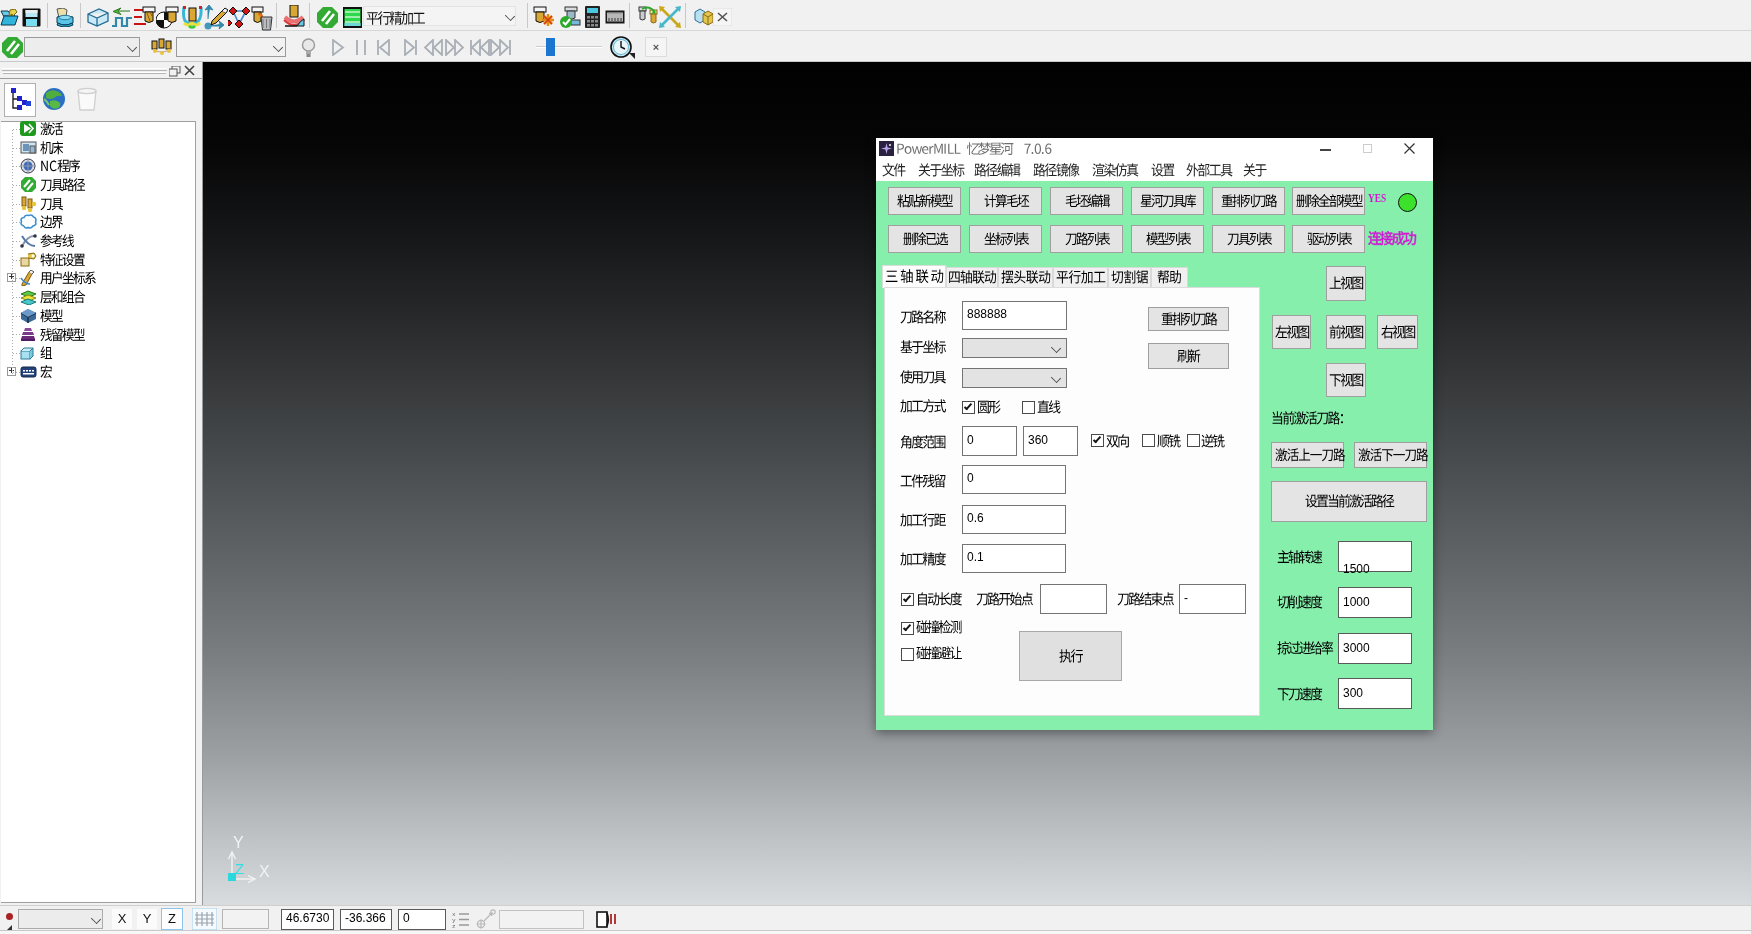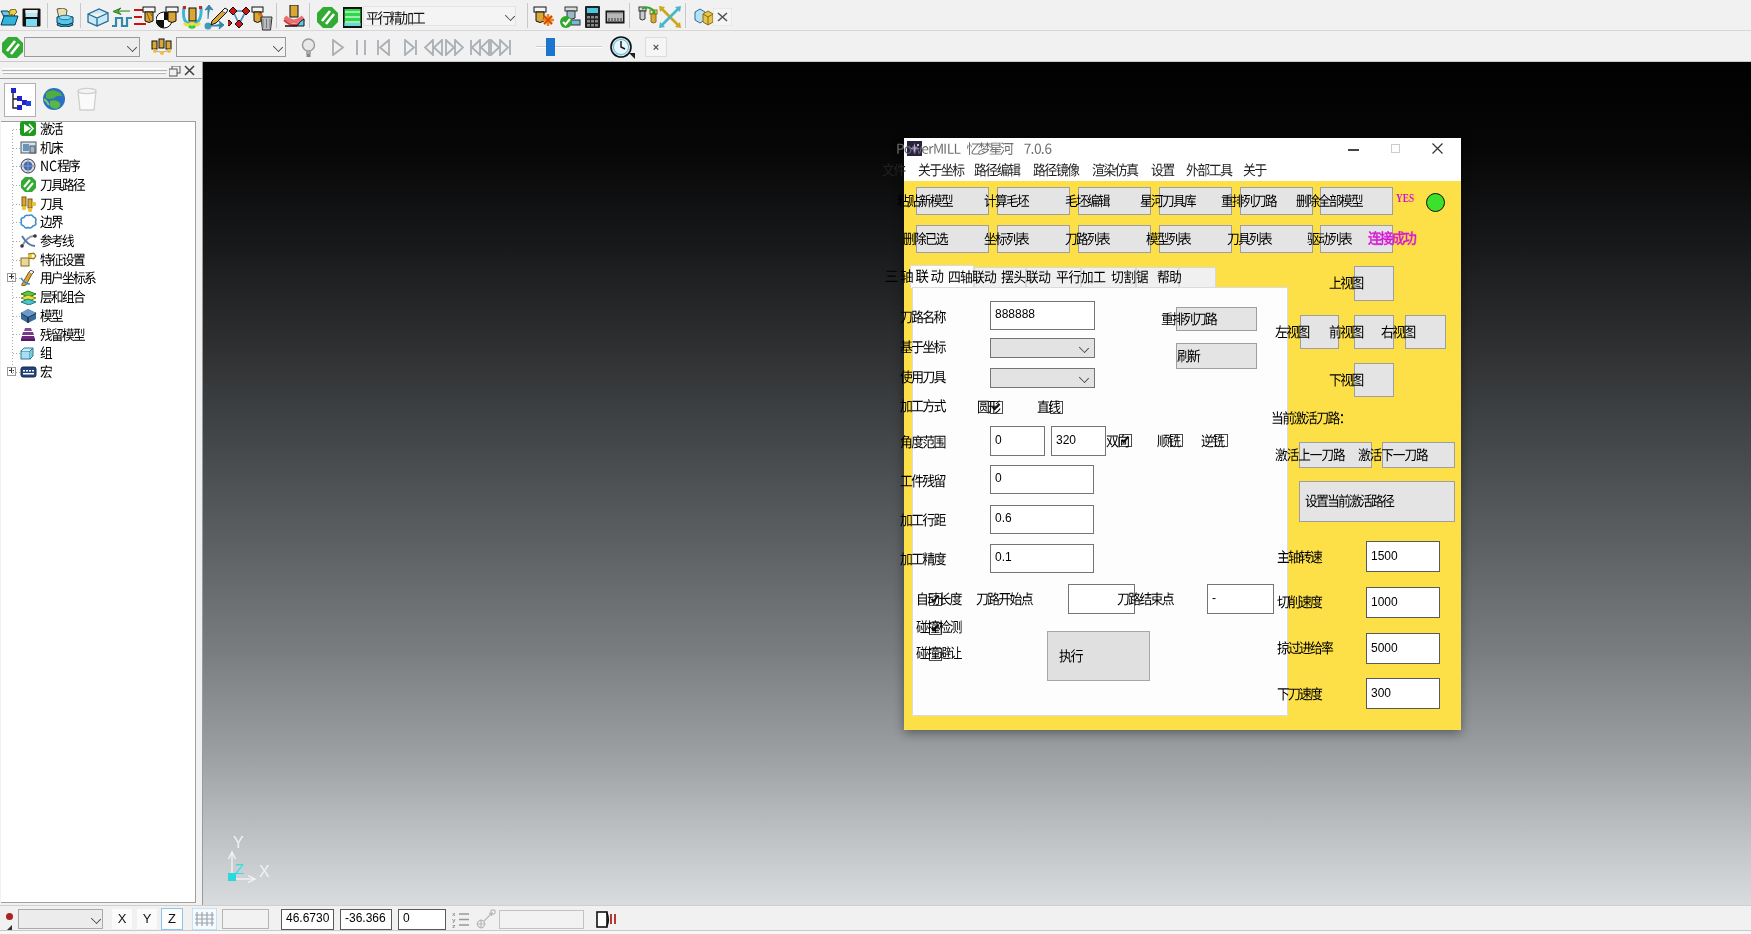--- a/index.html
+++ b/index.html
@@ -11,21 +11,21 @@
 .lpanel{left:0;top:62px;width:203px;height:843px;background:#f1f1f1;border-right:1px solid #9a9a9a}
 .ltree{left:1px;top:59px;width:195px;height:782px;background:#fff;border:1px solid #a0a0a0;border-left:none}
 .grip{left:2px;top:6px;width:165px;height:3px;border-top:1px solid #fff;border-bottom:1px solid #b5b5b5;box-shadow:0 3px 0 -1px #fff,0 4px 0 -1px #b5b5b5}
 .hsep{left:0;top:16px;width:203px;height:1px;background:#9c9c9c}
 .itabs{left:0;top:17px;width:196px;height:41px;background:#f1f1f1}
 .ibtn{top:4px;width:32px;height:34px}
 .ibtn.sel{background:#fff;border:1px solid #b0b0b0}
 .statusbar{left:0;top:905px;width:1751px;height:29px;background:#f1f1f1;border-top:1px solid #cfcfcf}
 .sb-bot{left:0;top:930px;width:1751px;height:4px;background:#f7f7f7;border-top:1px solid #c9c9c9}
 .fld{background:#f2f2f2;border:1px solid #9a9a9a}
-.dlg{left:904px;top:138px;width:557px;height:592px;background:#fde047;box-shadow:0 3px 10px rgba(0,0,0,.4)}
+.dlg{left:876px;top:138px;width:557px;height:592px;background:#86efac;box-shadow:0 3px 10px rgba(0,0,0,.4)}
 .dtitle{left:0;top:0;width:557px;height:20px;background:#fff}
 .dmenu{left:0;top:20px;width:557px;height:23px;background:#fff}
 .btn{background:#e4e4e4;border:1px solid #9f9f9f}
 .tabpanel{left:8px;top:149px;width:376px;height:429px;background:#fdfdfd;border:1px solid #dcdcdc}
 .tab{top:129px;height:21px;background:#f0f0f0;border:1px solid #d9d9d9;border-bottom:none}
 .tabsel{top:127px;height:23px;background:#fdfdfd;border:1px solid #dcdcdc;border-bottom:none}
 .tbx{background:#fff;border:1px solid #747474}
 .cmb{background:#e3e3e3;border:1px solid #747474}
 .cb{width:13px;height:13px;background:#fff;border:1px solid #4a4a4a}
 .ck{position:absolute;width:8px;height:4px;border-left:2px solid #151515;border-bottom:2px solid #151515;transform:rotate(-48deg)}
@@ -199,21 +199,21 @@
     <div class="a chev" style="left:176px;top:206px"></div>
  <div class="a cmb" style="left:86px;top:230px;width:105px;height:20px"></div>
     <div class="a chev" style="left:176px;top:236px"></div>
  <div class="a cb" style="left:86px;top:263px"></div>
     <div class="ck" style="left:88px;top:266px"></div>
  <div class="a cb" style="left:146px;top:263px"></div>
  <div class="a tbx" style="left:86px;top:288px;width:55px;height:30px">
       <div class="num" style="padding-top:6px">0</div>
     </div>
  <div class="a tbx" style="left:147px;top:288px;width:55px;height:30px">
-      <div class="num" style="padding-top:6px">320</div>
+      <div class="num" style="padding-top:6px">360</div>
     </div>
  <div class="a cb" style="left:215px;top:296px"></div>
     <div class="ck" style="left:217px;top:299px"></div>
  <div class="a cb" style="left:266px;top:296px"></div>
  <div class="a cb" style="left:311px;top:296px"></div>
  <div class="a tbx" style="left:86px;top:327px;width:104px;height:29px">
       <div class="num" style="padding-top:5px">0</div>
     </div>
  <div class="a tbx" style="left:86px;top:367px;width:104px;height:29px">
       <div class="num" style="padding-top:5px">0.6</div>
@@ -236,27 +236,27 @@
 
  <div class="a btn" style="left:450px;top:128px;width:40px;height:35px"></div>
  <div class="a btn" style="left:396px;top:177px;width:39px;height:34px"></div>
  <div class="a btn" style="left:450px;top:177px;width:40px;height:34px"></div>
  <div class="a btn" style="left:501px;top:177px;width:41px;height:34px"></div>
  <div class="a btn" style="left:450px;top:225px;width:40px;height:34px"></div>
  <div class="a btn" style="left:395px;top:304px;width:73px;height:26px"></div>
  <div class="a btn" style="left:478px;top:304px;width:73px;height:26px"></div>
  <div class="a btn" style="left:395px;top:343px;width:156px;height:41px"></div>
  <div class="a tbx" style="left:462px;top:403px;width:74px;height:31px;border-color:#5a5a5a">
-      <div class="num" style="padding-top:7px">1500</div>
+      <div class="num" style="padding-top:20px">1500</div>
     </div>
  <div class="a tbx" style="left:462px;top:449px;width:74px;height:31px;border-color:#5a5a5a">
       <div class="num" style="padding-top:7px">1000</div>
     </div>
  <div class="a tbx" style="left:462px;top:495px;width:74px;height:31px;border-color:#5a5a5a">
-      <div class="num" style="padding-top:7px">5000</div>
+      <div class="num" style="padding-top:7px">3000</div>
     </div>
  <div class="a tbx" style="left:462px;top:540px;width:74px;height:31px;border-color:#5a5a5a">
       <div class="num" style="padding-top:7px">300</div>
     </div>
 </div>
 <svg style="position:absolute;width:0;height:0">
     <defs>
       <path id="g5e73" d="M17 -63C21 -56 25 -46 27 -40L34 -42C32 -48 28 -58 24 -65ZM76 -66C73 -58 68 -48 65 -42L71 -40C75 -46 80 -55 83 -63ZM5 -35L5 -27L46 -27L46 8L54 8L54 -27L95 -27L95 -35L54 -35L54 -70L89 -70L89 -77L10 -77L10 -70L46 -70L46 -35Z"></path>
       <path id="g884c" d="M44 -78L44 -71L93 -71L93 -78ZM27 -84C22 -77 12 -68 4 -62C5 -61 7 -58 8 -56C17 -63 27 -72 34 -81ZM39 -50L39 -43L73 -43L73 -2C73 0 72 0 70 0C68 1 62 1 54 0C56 2 57 6 57 8C67 8 72 8 76 7C79 5 80 3 80 -2L80 -43L96 -43L96 -50ZM31 -63C24 -51 13 -40 2 -32C4 -31 7 -27 8 -26C12 -29 15 -32 19 -36L19 8L27 8L27 -45C31 -50 35 -55 38 -60Z"></path>
       <path id="g7cbe" d="M5 -76C8 -69 10 -60 11 -54L16 -56C15 -62 13 -71 10 -78ZM33 -78C32 -71 29 -61 26 -56L31 -54C34 -60 37 -69 39 -76ZM4 -50L4 -43L17 -43C14 -32 8 -19 3 -12C4 -10 6 -7 7 -4C11 -10 15 -20 18 -29L18 8L25 8L25 -32C28 -27 32 -20 33 -17L38 -22C36 -26 28 -38 25 -41L25 -43L36 -43L36 -50L25 -50L25 -84L18 -84L18 -50ZM64 -84L64 -76L43 -76L43 -70L64 -70L64 -64L45 -64L45 -58L64 -58L64 -52L40 -52L40 -46L96 -46L96 -52L71 -52L71 -58L91 -58L91 -64L71 -64L71 -70L93 -70L93 -76L71 -76L71 -84ZM82 -34L82 -27L53 -27L53 -34ZM46 -40L46 8L53 8L53 -8L82 -8L82 0C82 1 82 2 81 2C79 2 75 2 71 2C72 3 73 6 73 8C79 8 83 8 86 7C89 6 89 4 89 0L89 -40ZM53 -21L82 -21L82 -14L53 -14Z"></path>

